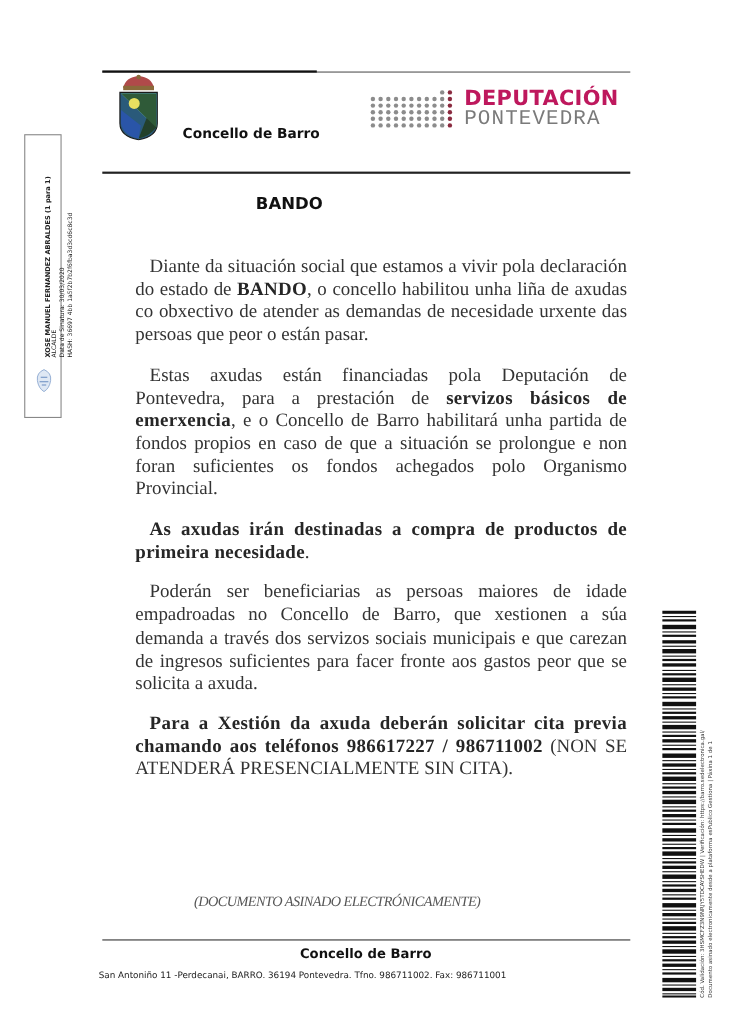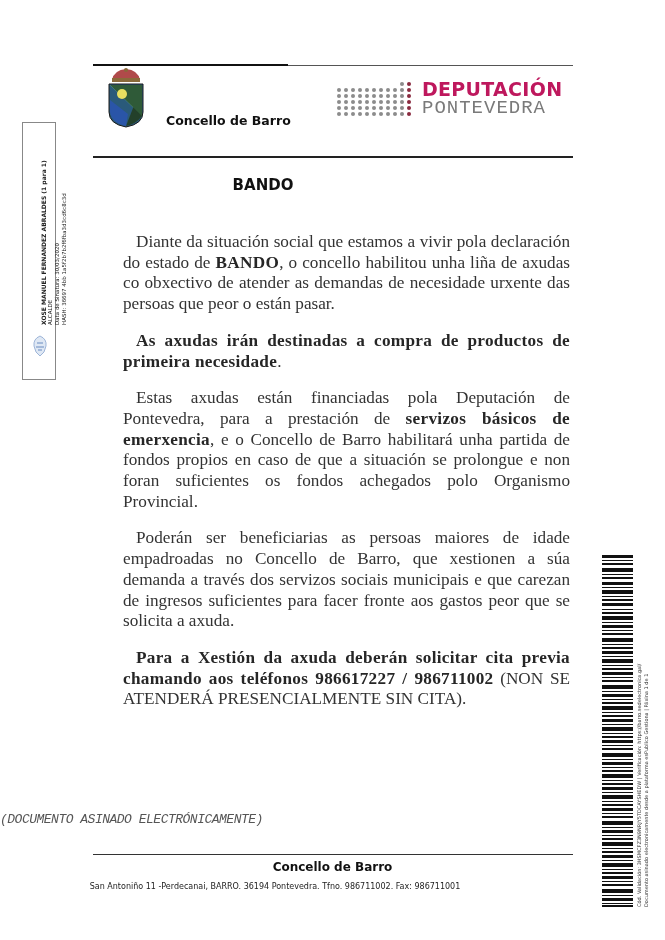--- a/index.html
+++ b/index.html
@@ -18,21 +18,21 @@
     .hr-head { position: absolute; left: 93px; top: 156px; width: 480px; border-top: 2px solid #222; }
 
     
     .title { position: absolute; left: 0; width: 526px; top: 176px; text-align: center; font-family: "DejaVu Sans", sans-serif; font-weight: bold; font-size: 15px; color: #111; }
 
     
     .body { position: absolute; left: 123px; top: 232px; width: 447px; font-size: 17.2px; line-height: 20.7px; text-align: justify; color: #333; }
     .body p { text-indent: 13px; margin-bottom: 16px; }
     .body p.p1 { text-indent: 13px; }
     .body b { color: #262626; letter-spacing: 0.3px; }
-    .signed { position: absolute; left: 0; width: 613px; top: 812px; text-align: left; font-style: italic; font-size: 13px; color: #555; letter-spacing: -0.5px; font-family: Liberation Mono, monospace; }
+    .signed { position: absolute; left: 0; width: 613px; top: 812px; text-align: center; font-style: italic; font-size: 13px; color: #555; letter-spacing: -0.5px; }
 
     
     .hr-foot { position: absolute; left: 93px; top: 854px; width: 480px; border-top: 1px solid #333; }
     .foot-title { position: absolute; left: 0; width: 665px; top: 860px; text-align: center; font-family: "DejaVu Sans", sans-serif; font-weight: bold; font-size: 12px; color: #111; }
     .foot-addr { position: absolute; left: 0; width: 550px; top: 882px; text-align: center; font-family: "DejaVu Sans", sans-serif; font-size: 8px; color: #222; }
 
     
     .sig-box { position: absolute; left: 22px; top: 122px; width: 34px; height: 258px; border: 1px solid #888; background: #fff; }
     .sig-text { position: absolute; left: 2px; top: 2px; width: 30px; height: 200px; }
     .sig-rot { position: absolute; left: 50%; top: 100%; transform-origin: 0 0; transform: rotate(-90deg); white-space: nowrap; font-family: "DejaVu Sans", sans-serif; font-size: 5.5px; line-height: 7px; color: #222; }
@@ -134,22 +134,22 @@
   <div class="dep-word">DEPUTACIÓN</div>
   <div class="pon-word">PONTEVEDRA</div>
 </div>
 
 <div class="hr-head"></div>
 
 <div class="title">BANDO</div>
 
 <div class="body">
   <p class="p1"><span>Diante da situación  social que estamos a vivir pola declaración do estado de </span><b>BANDO</b><span>, o concello habilitou unha liña de axudas co obxectivo de atender as demandas de necesidade urxente das persoas que peor o están pasar.</span></p>
+  <p><span>Estas axudas están financiadas pola Deputación de Pontevedra, para a prestación de </span><b>servizos básicos de emerxencia</b><span>, e o Concello de Barro habilitará unha partida de fondos propios en caso de que a situación se prolongue e non foran suficientes os fondos achegados polo Organismo Provincial.</span></p>
   <p><b>As axudas irán destinadas a compra de productos de primeira necesidade</b><span>.</span></p>
-  <p><span>Estas axudas están financiadas pola Deputación de Pontevedra, para a prestación de </span><b>servizos básicos de emerxencia</b><span>, e o Concello de Barro habilitará unha partida de fondos propios en caso de que a situación se prolongue e non foran suficientes os fondos achegados polo Organismo Provincial.</span></p>
   <p><span>Poderán ser beneficiarias as persoas maiores de idade empadroadas no Concello de Barro, que xestionen a súa demanda a través dos servizos sociais  municipais  e que carezan de ingresos suficientes para facer fronte aos gastos peor que se solicita a axuda.</span></p>
   <p><b>Para a Xestión da axuda deberán solicitar cita previa chamando aos teléfonos 986617227 / 986711002</b><span> (NON SE ATENDERÁ PRESENCIALMENTE SIN CITA).</span></p>
 </div>
 
 <div class="signed">(DOCUMENTO ASINADO ELECTRÓNICAMENTE)</div>
 
 <div class="hr-foot"></div>
 <div class="foot-title">Concello de Barro</div>
 <div class="foot-addr">San Antoniño 11 -Perdecanai, BARRO. 36194 Pontevedra. Tfno. 986711002. Fax: 986711001</div>
 

